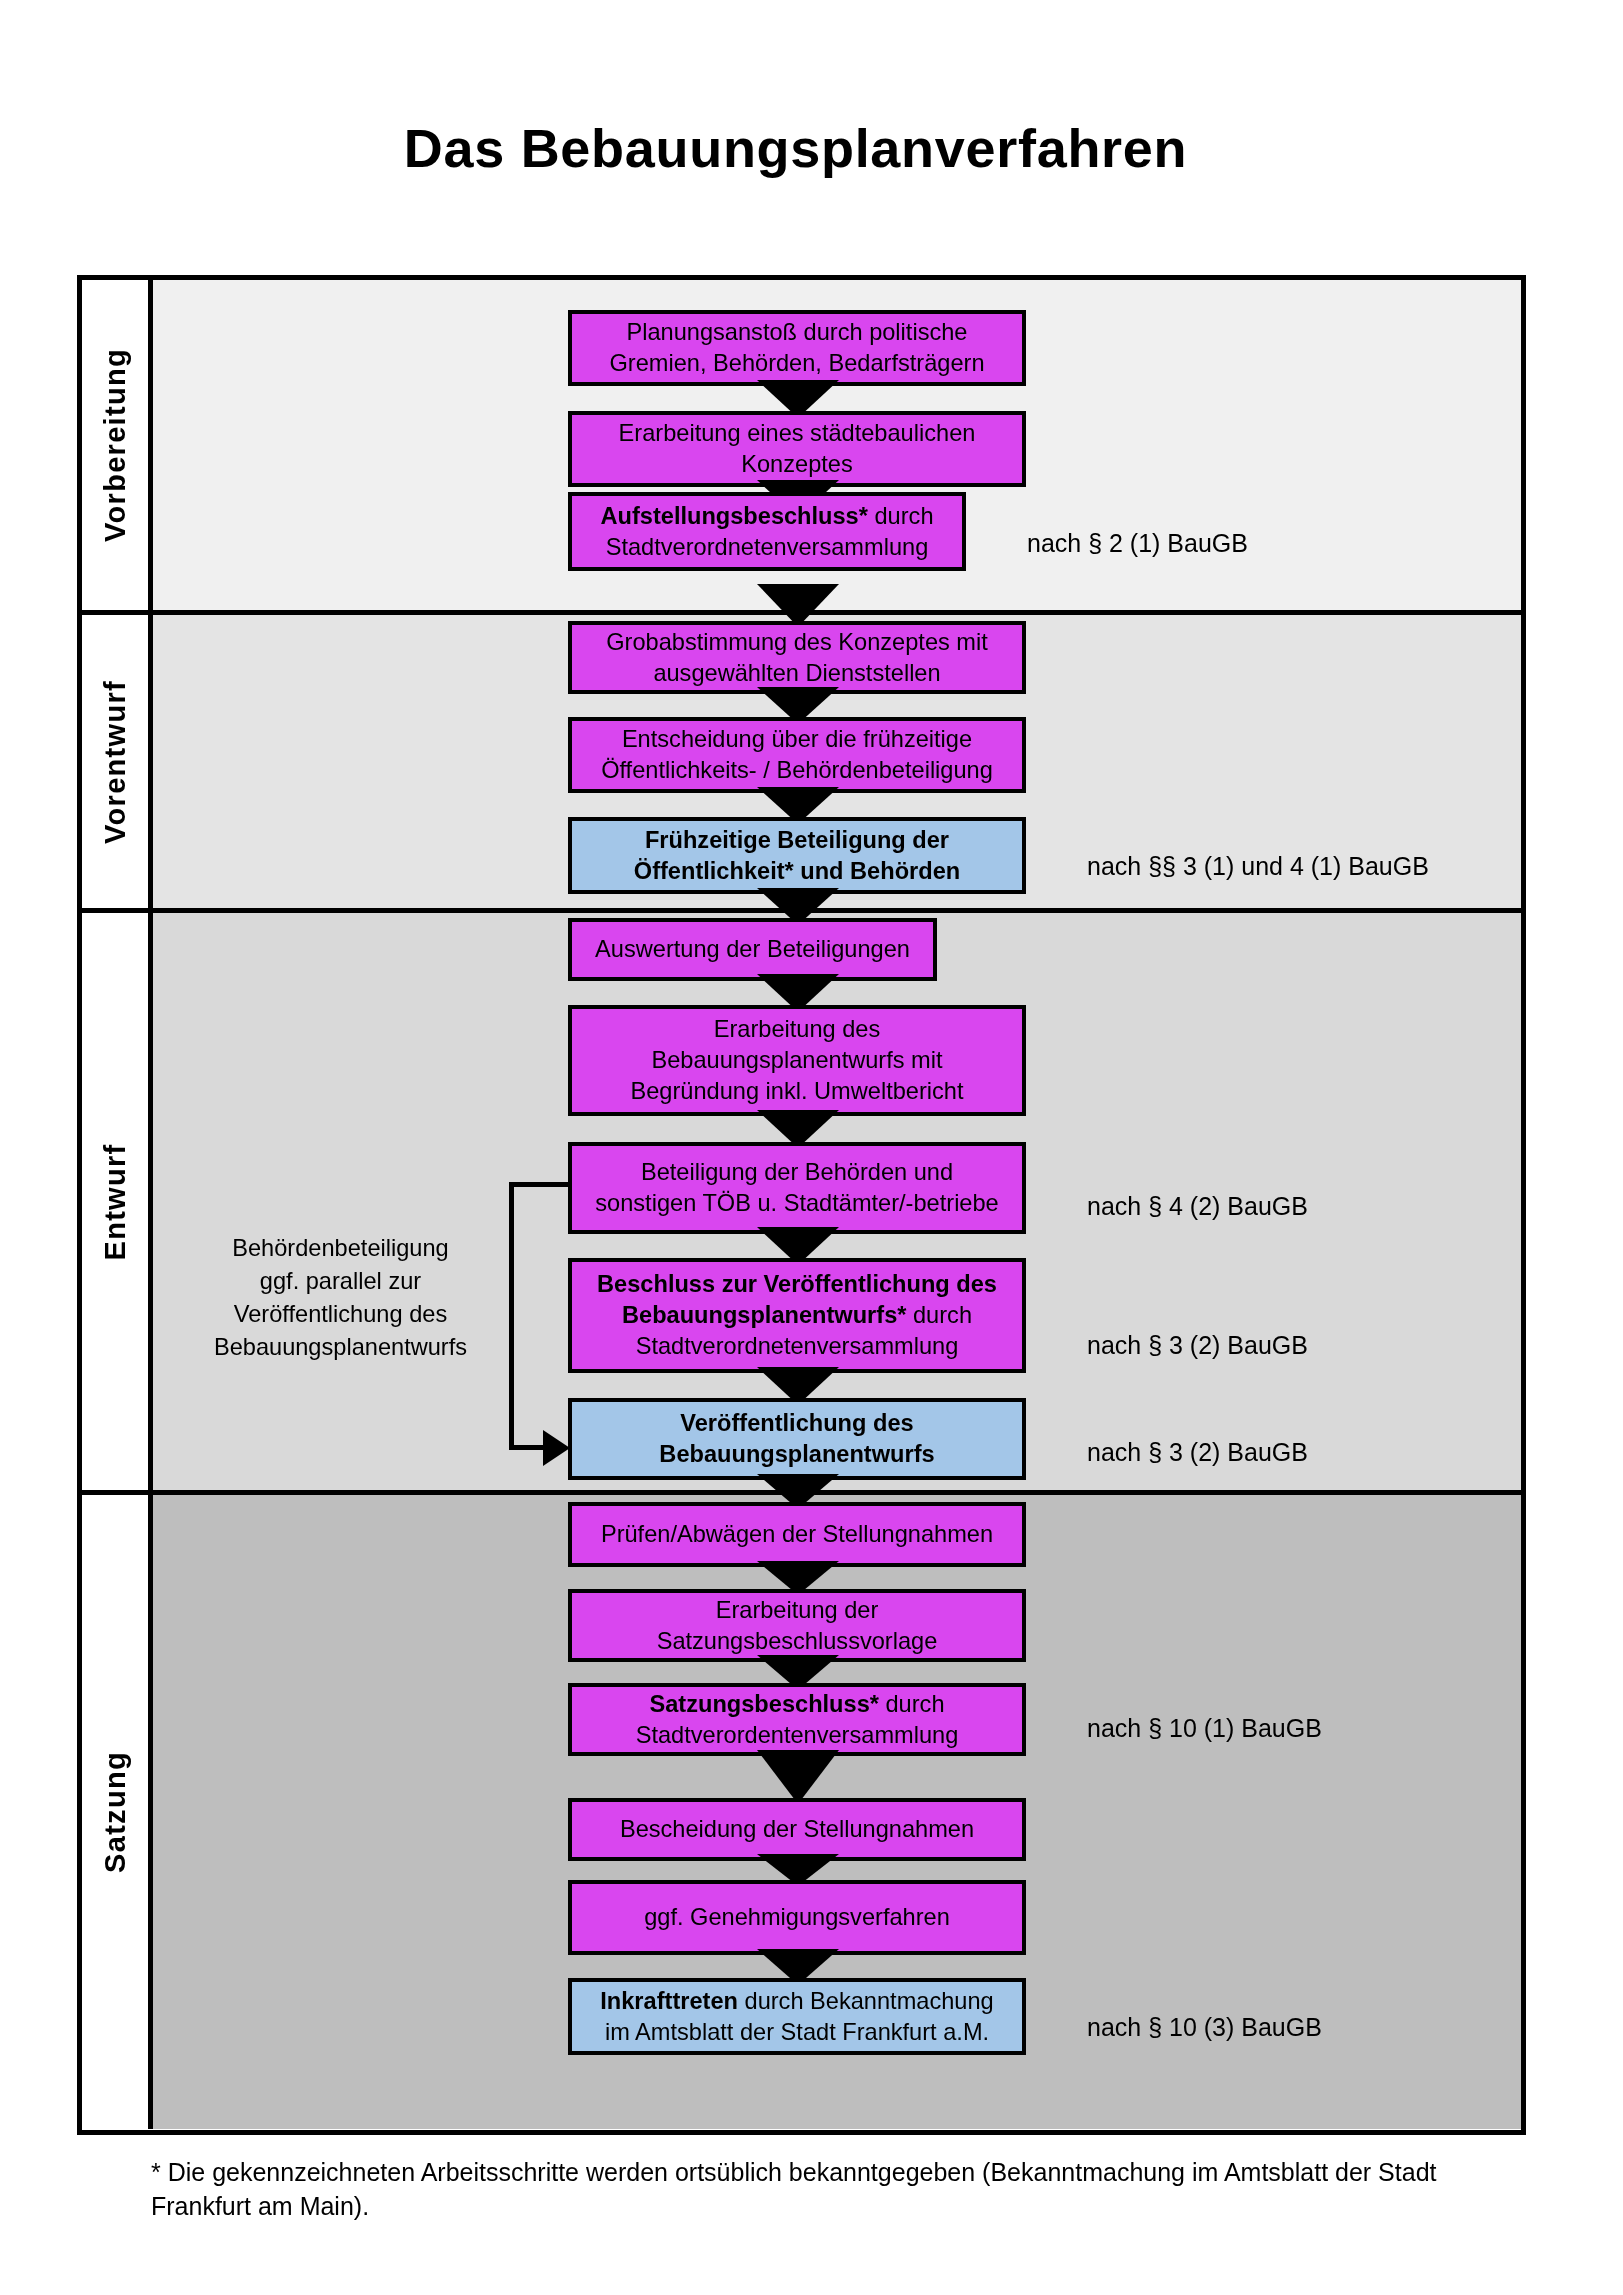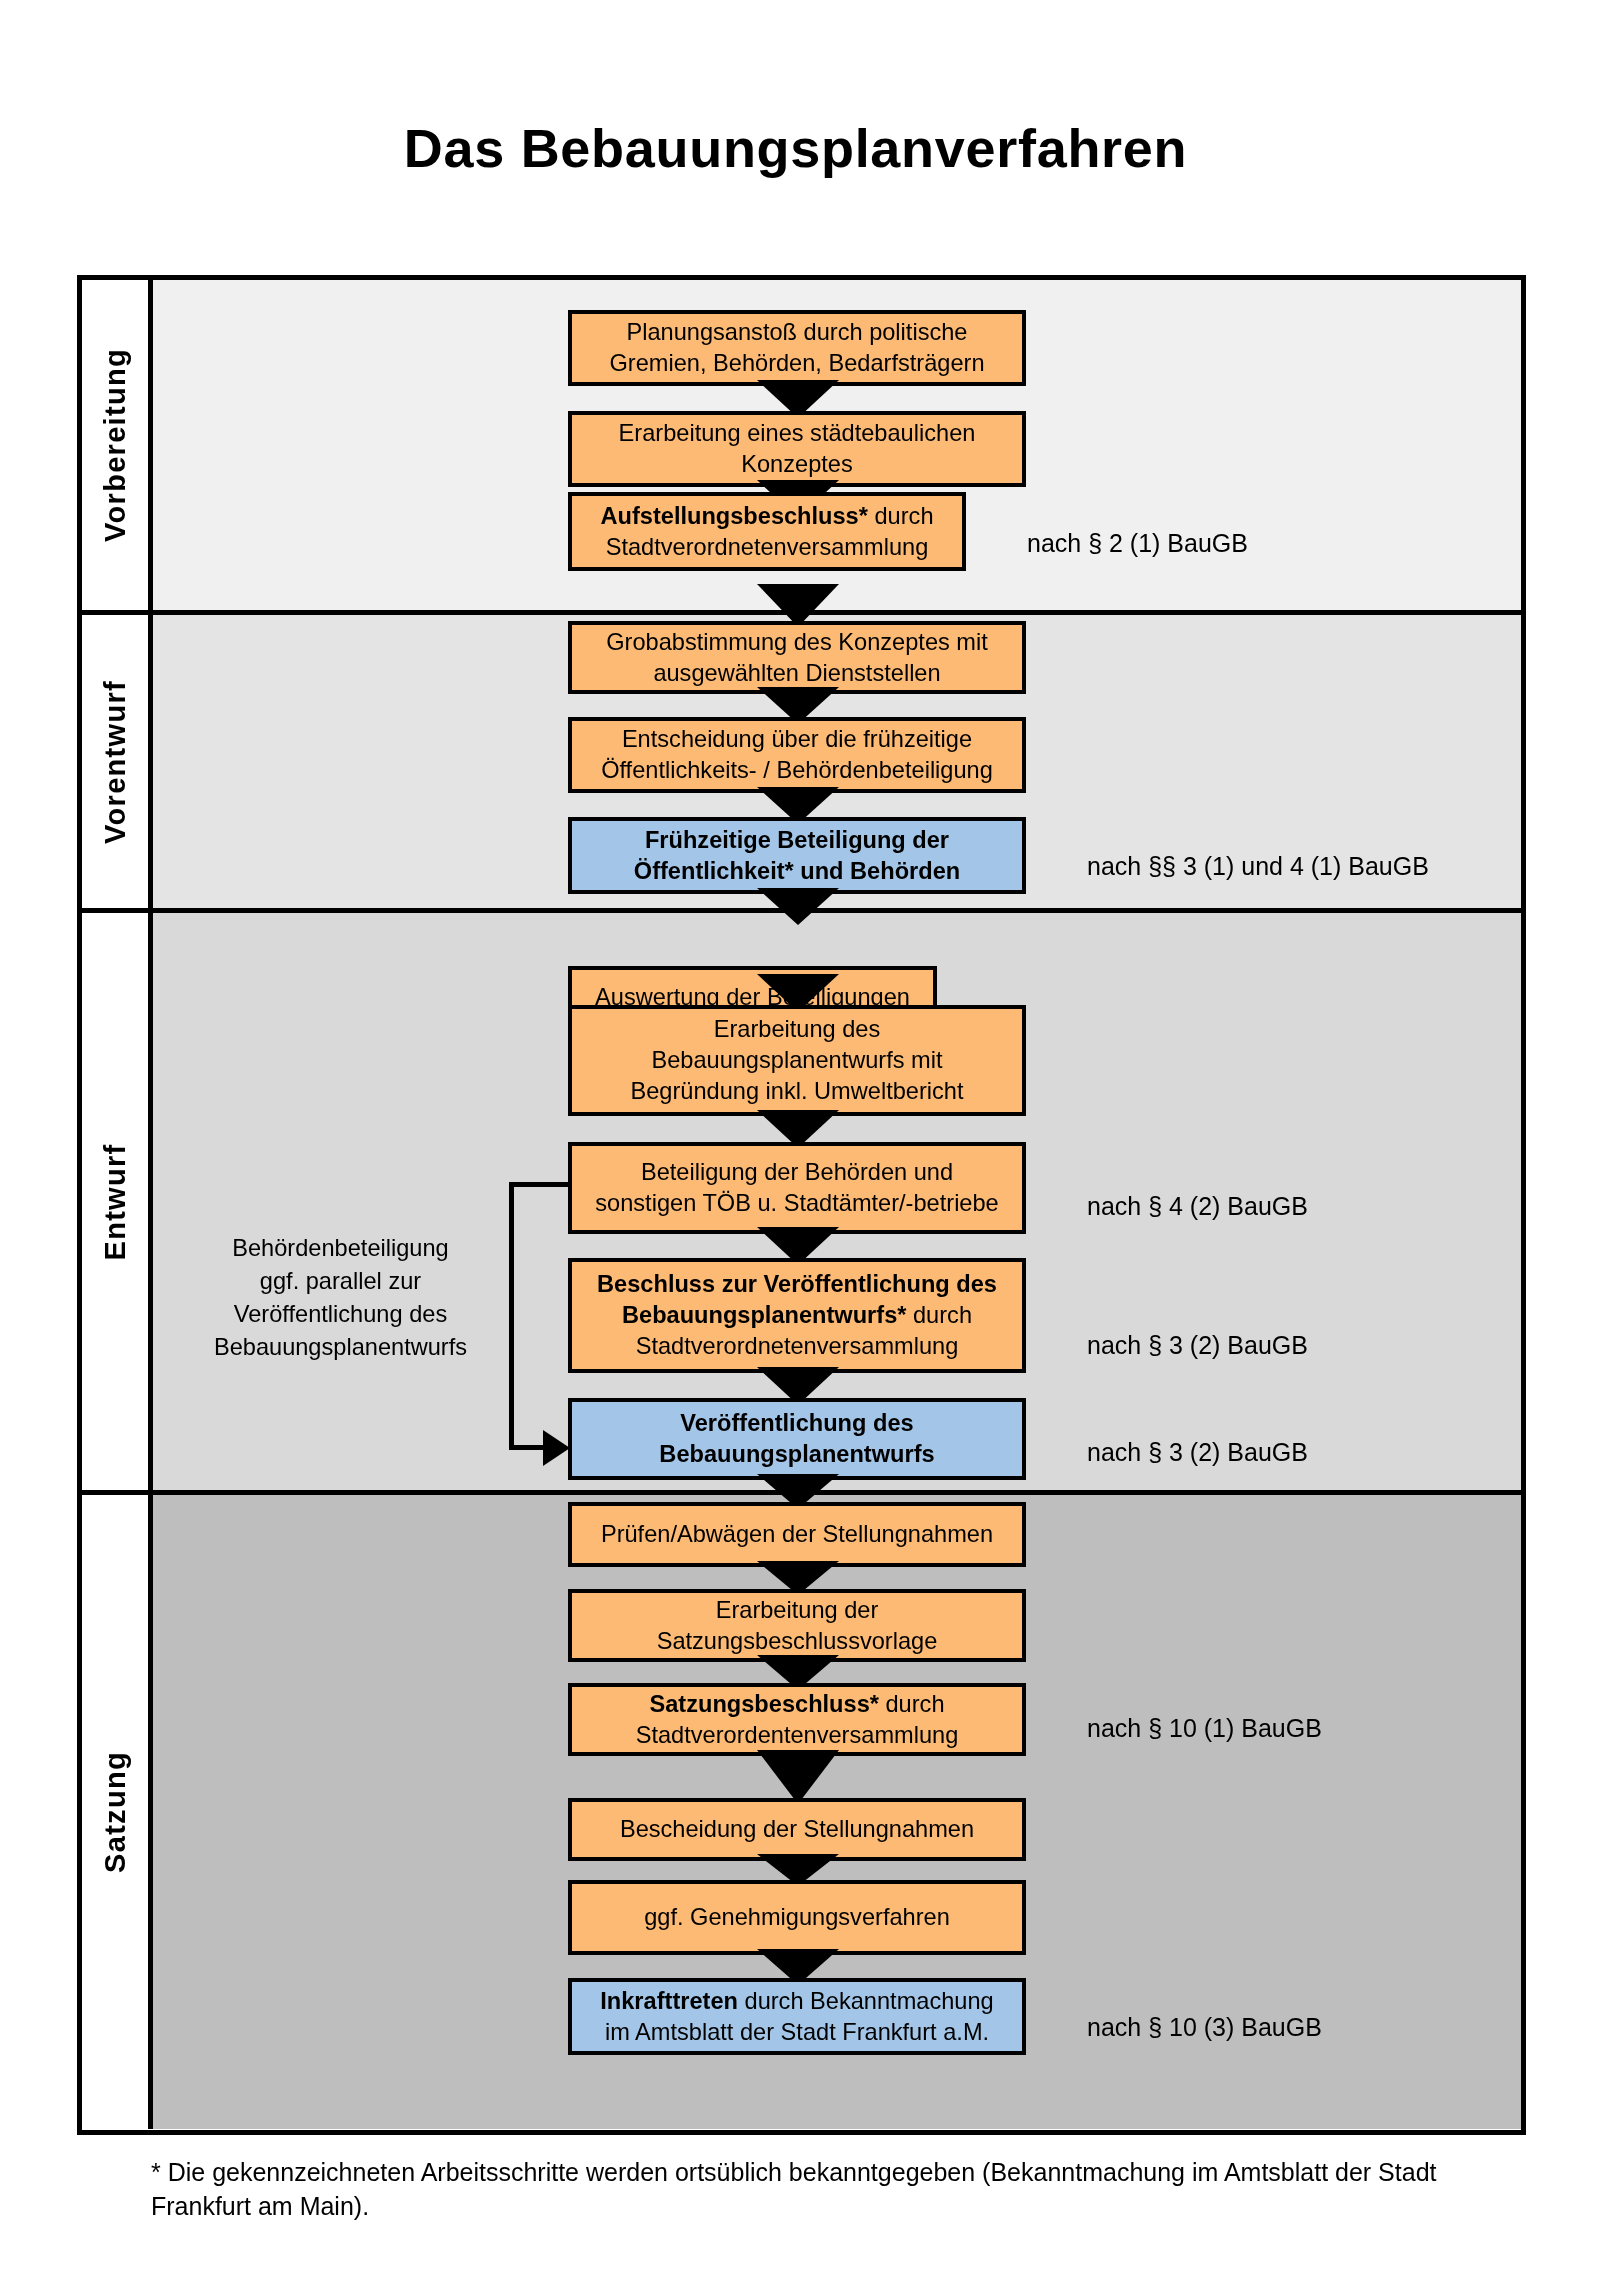--- a/index.html
+++ b/index.html
@@ -11,21 +11,21 @@
          font-size:26px;font-weight:bold;}
   .frame{position:absolute;left:77px;top:275px;width:1449px;height:1860px;
          border:5.2px solid #000;box-sizing:border-box;}
   .phase-row{position:absolute;left:82px;width:1439px;box-sizing:border-box;}
   .phase-row.bordered{border-top:5.2px solid #000;}
   .label-cell{position:absolute;left:0;top:0;bottom:0;width:71px;background:#ffffff;
          border-right:5.2px solid #000;box-sizing:border-box;}
   .phase-label{position:absolute;top:50%;left:50%;
          transform:translate(-50%,-50%) rotate(-90deg);transform-origin:center;
          font-size:29px;font-weight:bold;white-space:nowrap;letter-spacing:1.3px;}
-  .box{position:absolute;box-sizing:border-box;border:4.6px solid #000;background:#fdba74;
+  .box{position:absolute;box-sizing:border-box;border:4.6px solid #000;background:#d946ef;
        display:flex;align-items:center;justify-content:center;text-align:center;
        font-size:23.6px;line-height:31px;padding:0 3.9px;}
   .step-text{white-space:pre-line;}
   .arrow{position:absolute;width:0;height:0;}
   .note{position:absolute;left:calc(100% + 65px);bottom:9.2px;white-space:nowrap;
         font-size:25px;font-weight:normal;line-height:29px;}
   .side-note{position:absolute;left:157px;top:1232px;width:367px;text-align:center;
         font-size:23.6px;line-height:33px;white-space:pre-line;}
   .conn{position:absolute;background:#000;}
   .conn-head{position:absolute;width:0;height:0;
@@ -100,21 +100,21 @@
         <span class="step-text"><b></b><span>Entscheidung über die frühzeitige
 Öffentlichkeits- / Behördenbeteiligung</span></span>
       </div>
       <div class="arrow" style="left: 757px; top: 787px; border-left: 41px solid transparent; border-right: 41px solid transparent; border-top: 37px solid rgb(0, 0, 0);"></div>
       <div class="box" style="left: 568px; top: 817px; width: 458px; height: 77px; background: rgb(163, 198, 232);">
         <span class="step-text"><b>Frühzeitige Beteiligung der
 Öffentlichkeit* und Behörden</b><span></span></span>
         <span class="note">nach §§ 3 (1) und 4 (1) BauGB</span>
       </div>
       <div class="arrow" style="left: 757px; top: 888px; border-left: 41px solid transparent; border-right: 41px solid transparent; border-top: 37px solid rgb(0, 0, 0);"></div>
-      <div class="box" style="left: 568px; top: 918px; width: 369px; height: 63px; margin-top: 48px;">
+      <div class="box" style="left: 568px; top: 918px; width: 369px; height: 63px;">
         <span class="step-text"><b></b><span>Auswertung der Beteiligungen</span></span>
       </div>
       <div class="arrow" style="left: 757px; top: 974px; border-left: 41px solid transparent; border-right: 41px solid transparent; border-top: 38px solid rgb(0, 0, 0);"></div>
       <div class="box" style="left: 568px; top: 1005px; width: 458px; height: 111px;">
         <span class="step-text"><b></b><span>Erarbeitung des
 Bebauungsplanentwurfs mit
 Begründung inkl. Umweltbericht</span></span>
       </div>
       <div class="arrow" style="left: 757px; top: 1110px; border-left: 41px solid transparent; border-right: 41px solid transparent; border-top: 38px solid rgb(0, 0, 0);"></div>
       <div class="box" style="left: 568px; top: 1142px; width: 458px; height: 92px;">

